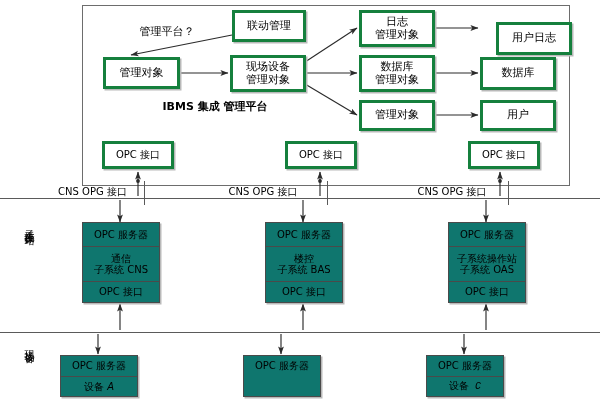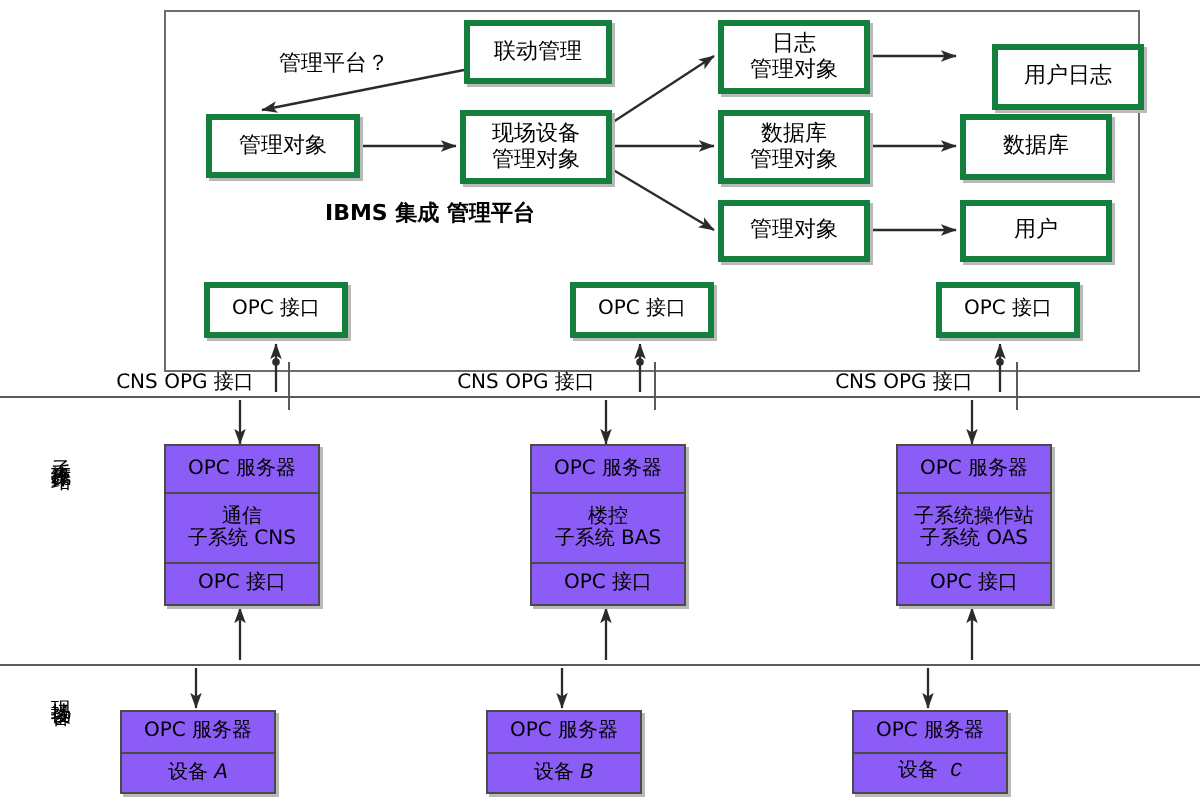--- a/index.html
+++ b/index.html
@@ -37,21 +37,21 @@
   .box .ln { display: block; white-space: nowrap; }
   .f11 { font-size: 11px; }
   .f10 { font-size: 10px; }
   .f9  { font-size: 10px; }
 
   
   .stack {
     position: absolute;
     box-sizing: border-box;
     border: 1px solid #4a4a4a;
-    background: #8b5cf6;
+    background: #0f766e;
     display: flex;
     flex-direction: column;
     box-shadow: 1.5px 1.5px 0 0 #b9b9b9;
   }
   .stack .cell {
     box-sizing: border-box;
     display: flex;
     flex-direction: column;
     align-items: center;
     justify-content: center;
@@ -276,23 +276,20 @@
     </div>
     <div class="cell f10" style="height:21px;">
       <span class="ln"><span>设备 </span><span class="it">A</span></span>
     </div>
   </div>
 
   <div class="stack" style="left:243px; top:355px; width:78px; height:42px;">
     <div class="cell f10" style="height:20px;">
       <span class="ln">OPC 服务器</span>
     </div>
-    <div class="cell f10" style="height:21px;">
-      <span class="ln"><span>设备 </span><span class="it">B</span></span>
-    </div>
   </div>
 
   <div class="stack" style="left:426px; top:355px; width:78px; height:42px;">
     <div class="cell f10" style="height:20px;">
       <span class="ln">OPC 服务器</span>
     </div>
     <div class="cell f10" style="height:21px;font-family:Liberation Mono, monospace;">
       <span class="ln"><span>设备 </span><span class="it">C</span></span>
     </div>
   </div>

